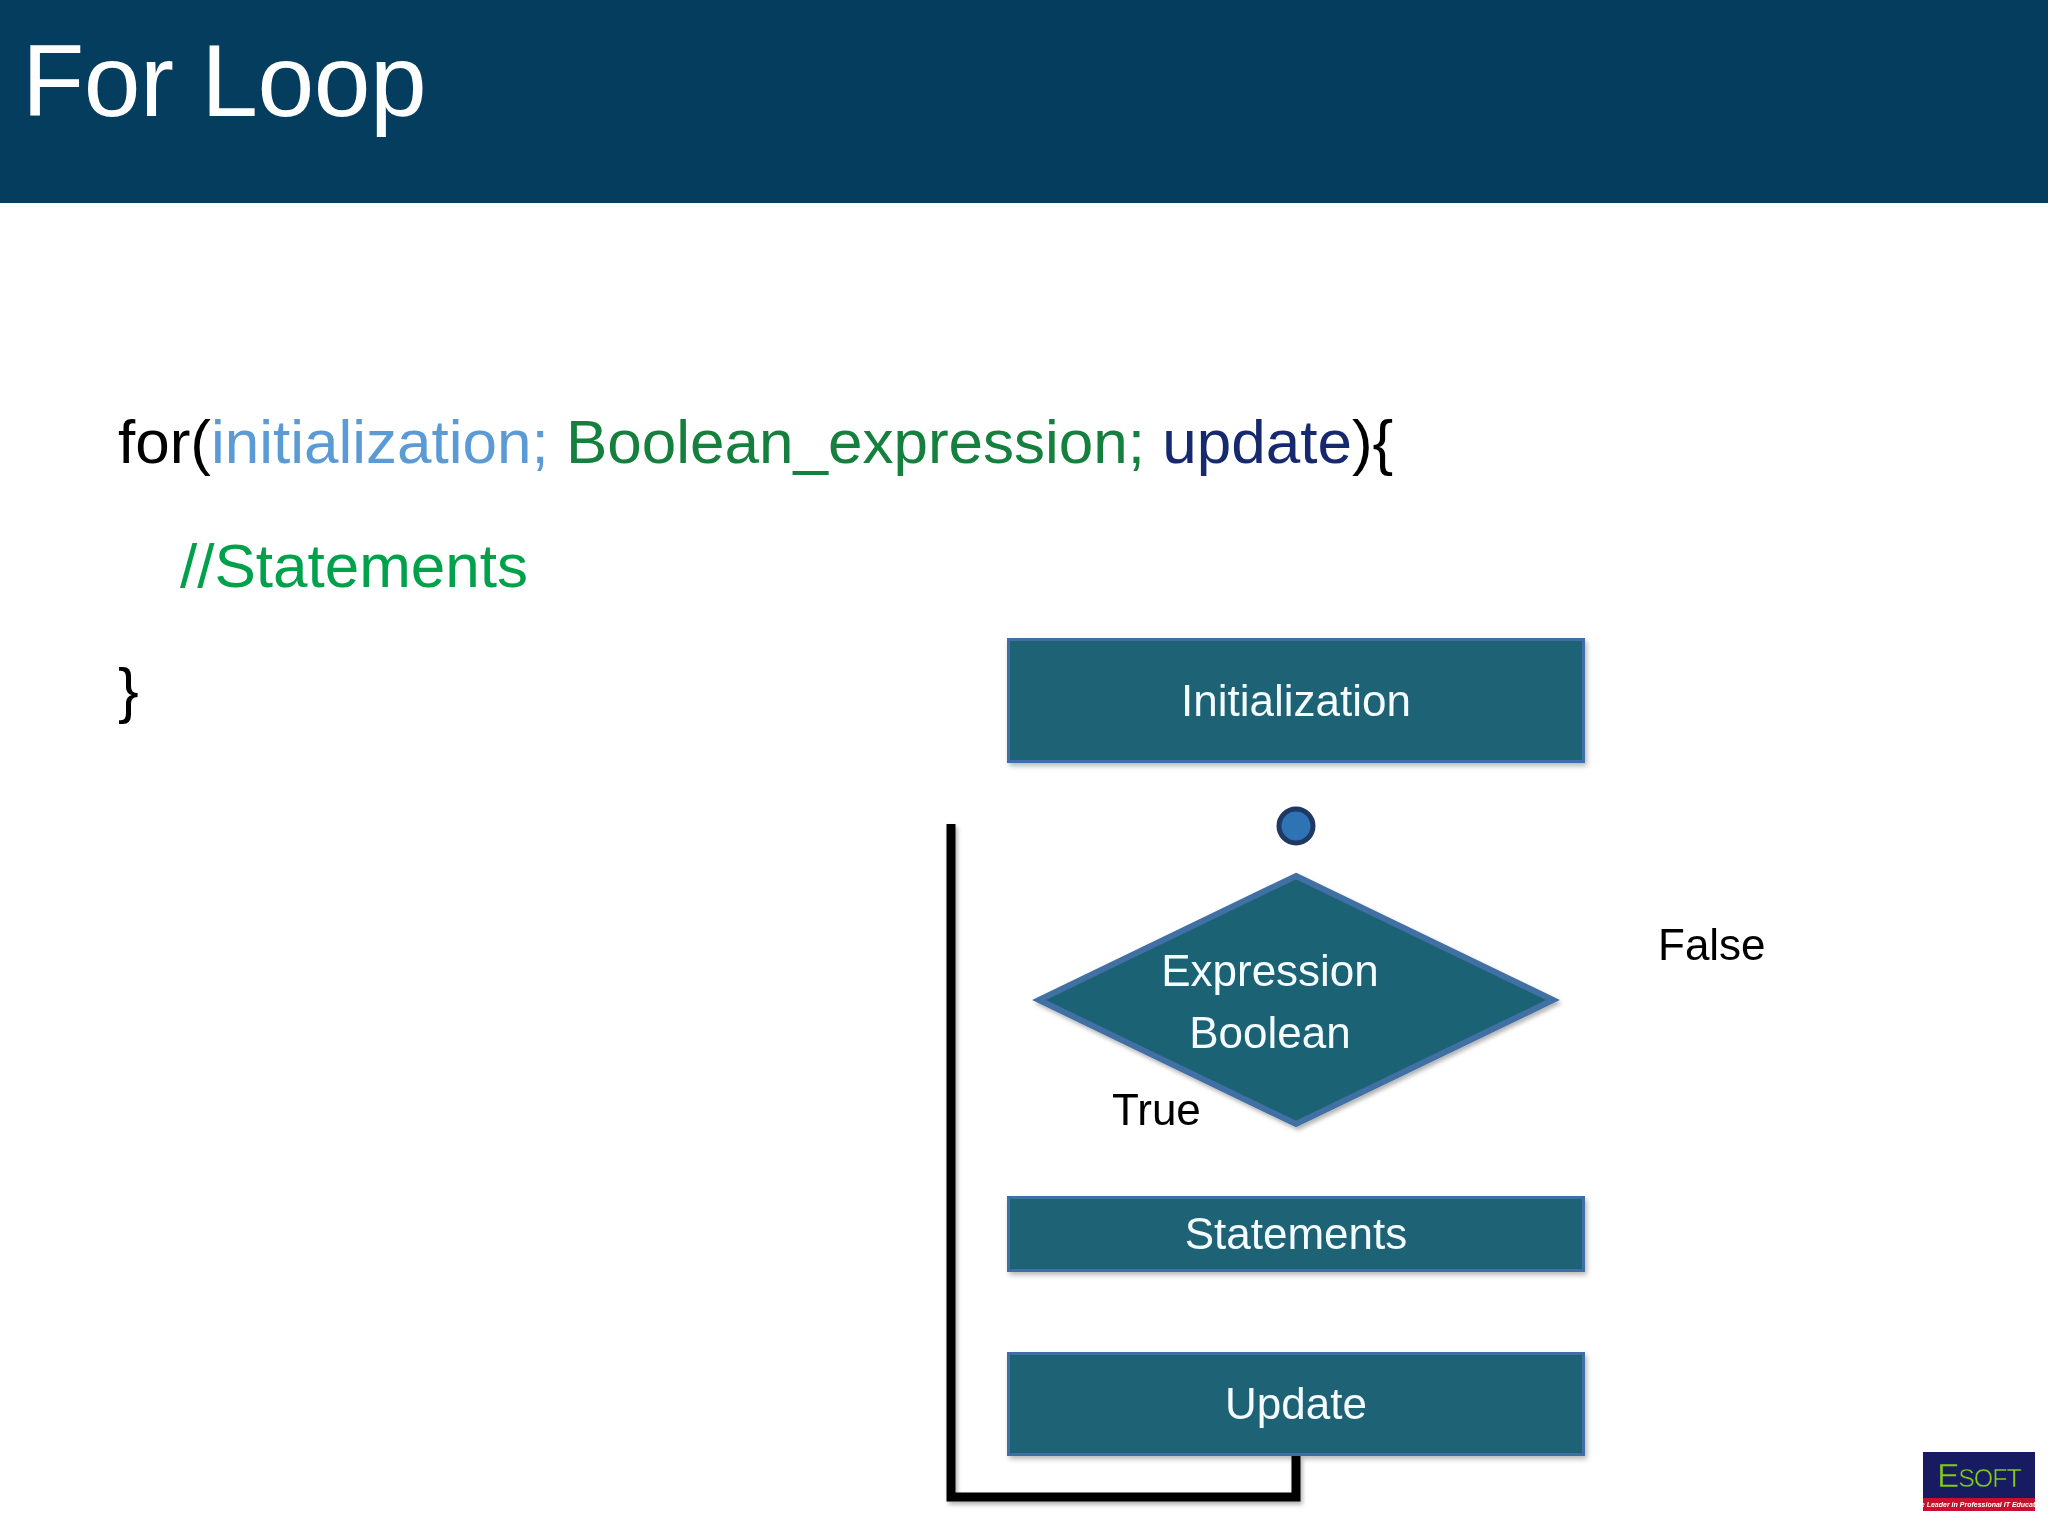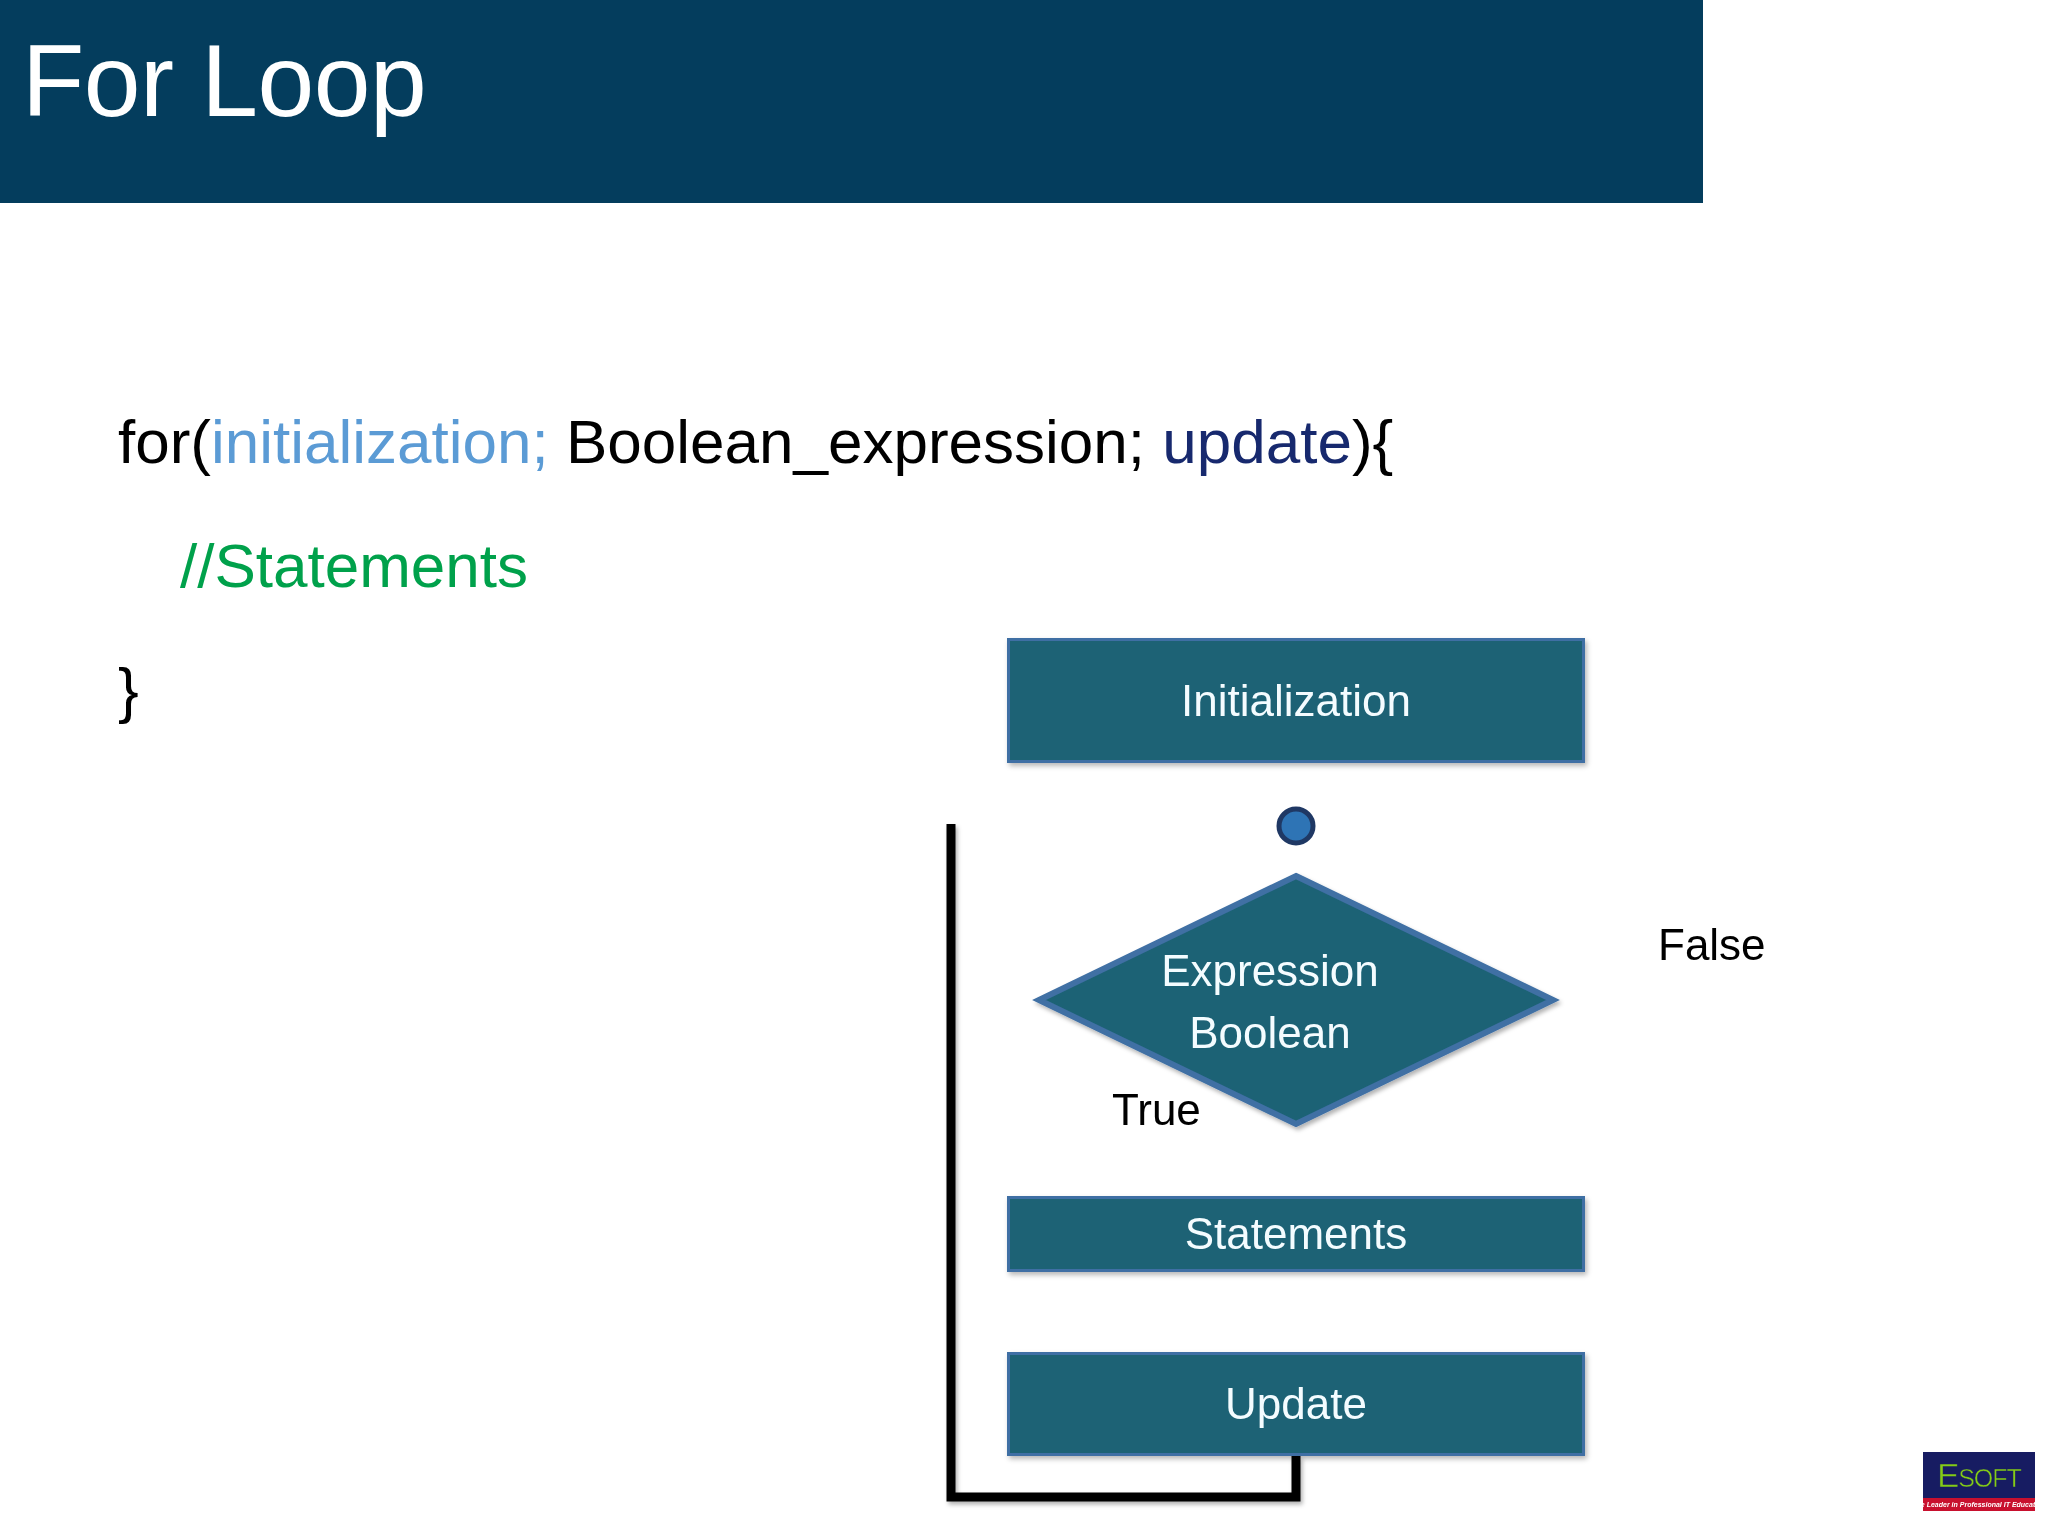--- a/index.html
+++ b/index.html
@@ -14,21 +14,21 @@
     overflow: hidden;
     font-family: "Liberation Sans", sans-serif;
     background: #ffffff;
   }
 
   
   #header-band {
     position: absolute;
     left: 0;
     top: 0;
-    width: 1703px;
+    width: 2048px;
     height: 203px;
     background: #043D5D;
   }
   #page-title {
     position: absolute;
     left: 22px;
     top: 28px;
     font-size: 102px;
     line-height: 1.05;
     color: #ffffff;
@@ -44,21 +44,21 @@
     top: 380px;
     font-size: 62px;
     line-height: 124px;
     color: #000000;
     white-space: nowrap;
   }
   #code-block .code-line { display: block; }
   #code-block .indent { padding-left: 62px; }
   .tok-plain { color: #000000; }
   .tok-init   { color: #5B9BD5; }
-  .tok-bool   { color: #000000; margin-top: 33px; }
+  .tok-bool   { color: #15803d; margin-top: 33px; }
   .tok-update { color: #17296E; }
   .tok-comment{ color: #00A14B; }
 
   
   #flowchart {
     position: absolute;
     left: 0;
     top: 0;
     width: 2048px;
     height: 1536px;

